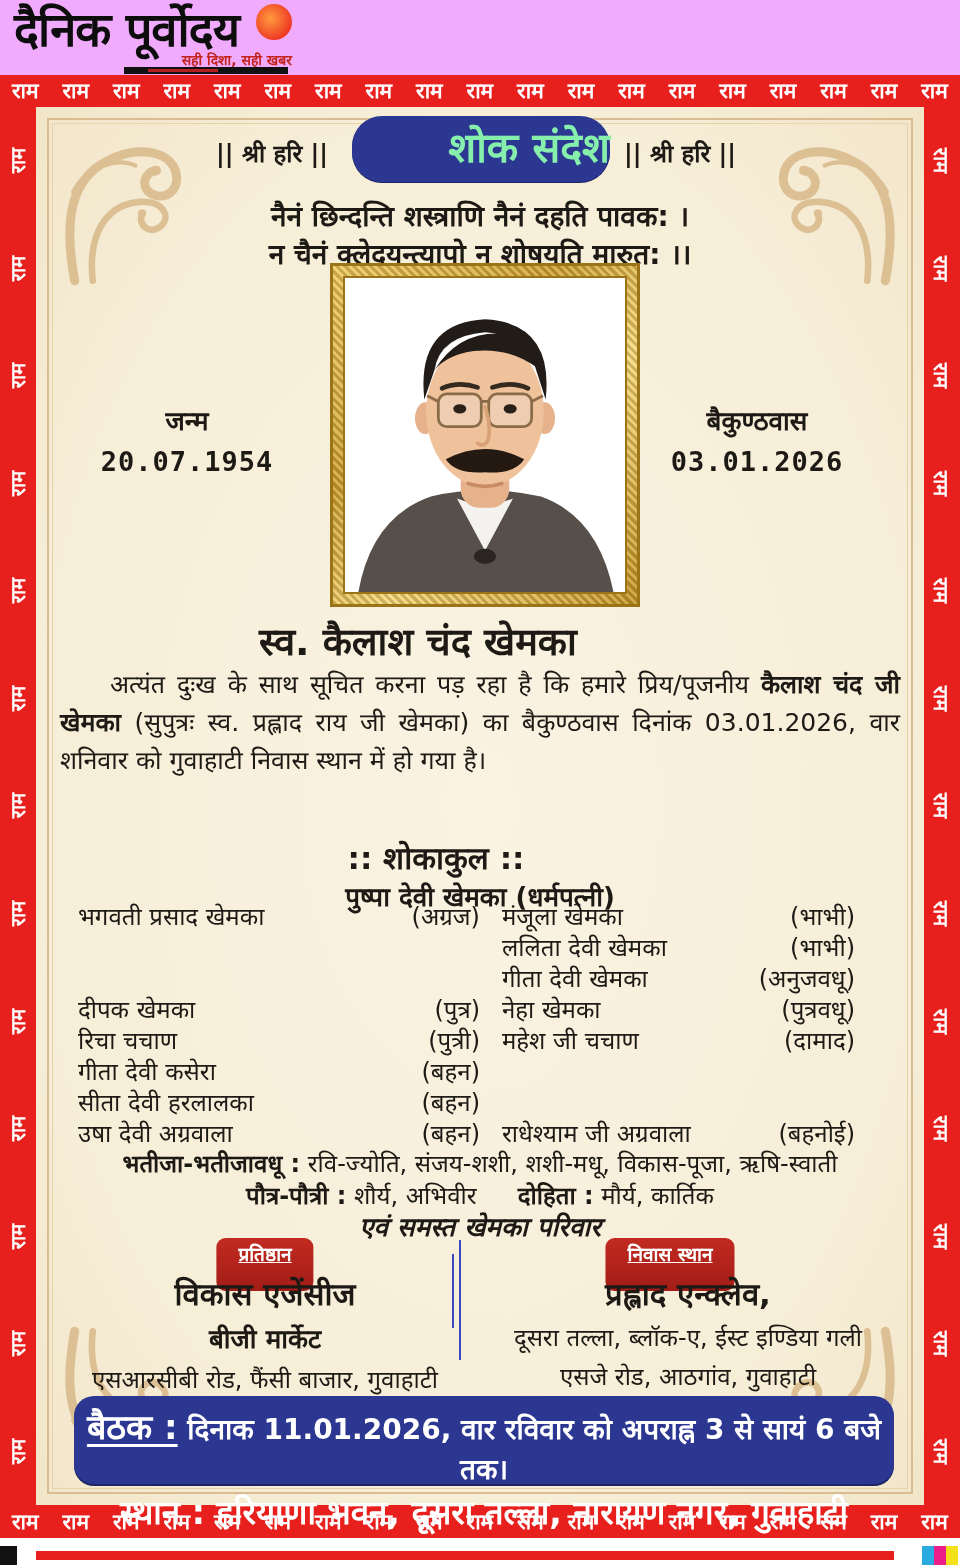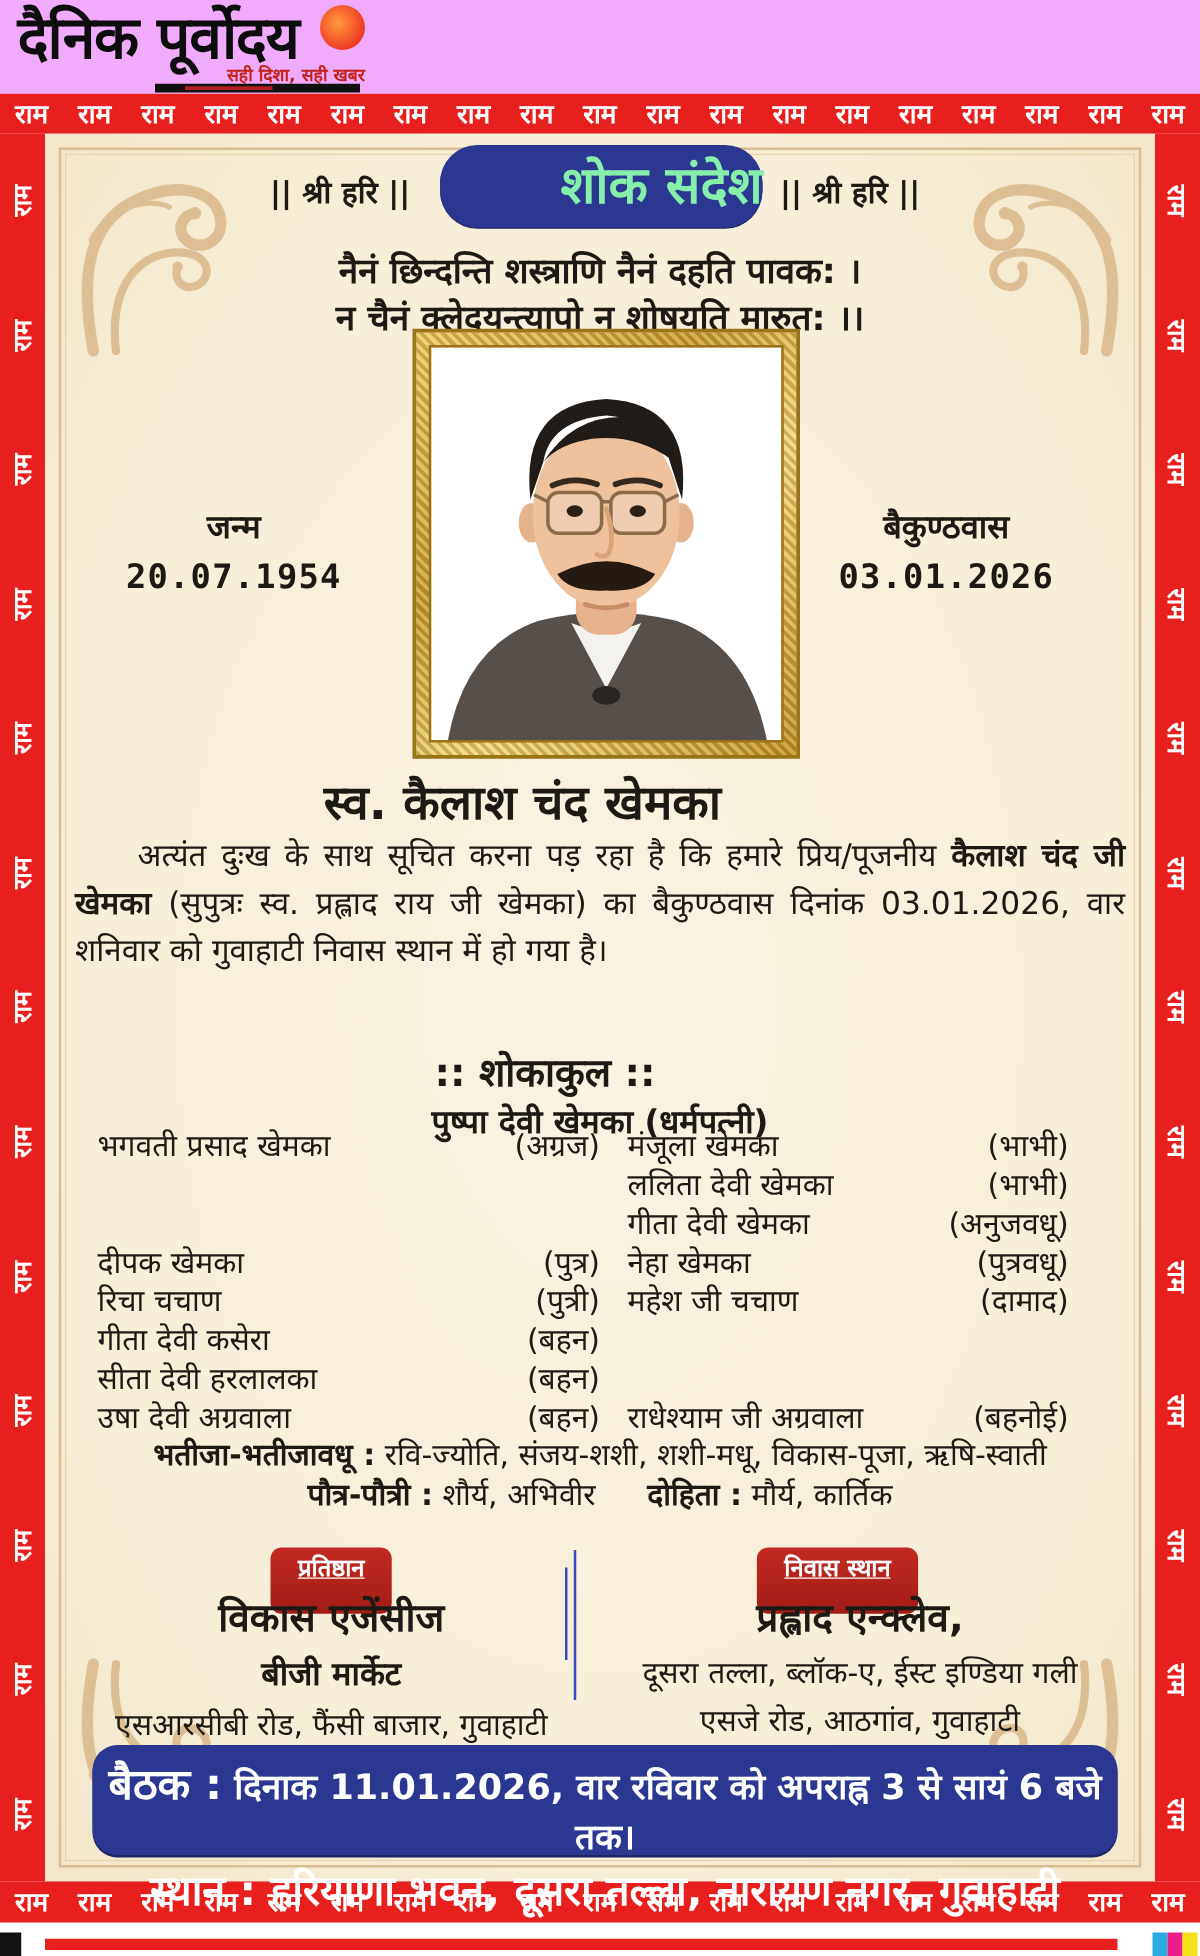--- a/index.html
+++ b/index.html
@@ -89,21 +89,21 @@
   .col-l2{font-size:24px;margin-top:6px;}
   .col-l3{font-size:24px;margin-top:6px;}
   .vline{position:absolute;width:2px;background:#3a49c0;}
 
   .mobile-line{left:0;top:1364px;width:960px;font-size:27px;font-weight:700;}
 
   .meet-box{position:absolute;left:74px;top:1396px;width:820px;height:88px;
             background:#2c3792;border-radius:20px;color:#fff;text-align:center;
             box-shadow:0 2px 0 #1d2566;}
   .meet-l1{margin-top:7px;font-size:28px;font-weight:700;}
-  .meet-l1 .lbl{font-size:34px;text-underline-offset:5px;}
+  .meet-l1 .lbl{font-size:34px;text-decoration:underline;text-underline-offset:5px;}
   .meet-l2{margin-top:2px;font-size:33px;font-weight:700;}
 
   
   .foot-black{position:absolute;left:0;top:1546px;width:17px;height:19px;background:#111;}
   .foot-red{position:absolute;left:36px;top:1551px;width:858px;height:9px;background:#e8201d;}
   .sq{position:absolute;top:1546px;width:12px;height:19px;}
   .sq-c{left:922px;background:#29aae1;}
   .sq-m{left:934px;background:#ec1e8c;}
   .sq-y{left:946px;background:#f5e11a;}
 </style>
@@ -339,20 +339,21 @@
     <span class="b">भतीजा-भतीजावधू :</span>
     <span>रवि-ज्योति, संजय-शशी, शशी-मधू, विकास-पूजा, ऋषि-स्वाती</span>
   </div>
   <div class="abs ctr center-line" style="top:1178px;">
     <span class="b">पौत्र-पौत्री :</span>
     <span>शौर्य, अभिवीर</span>
     <span style="display:inline-block;width:26px;"></span>
     <span class="b">दोहिता :</span>
     <span>मौर्य, कार्तिक</span>
   </div>
+  <div class="abs ctr center-line evam" style="top:1208px;">एवं समस्त खेमका परिवार</div>
 
   <div class="red-badge" style="left:265px;">प्रतिष्ठान</div>
   <div class="red-badge" style="left:670px;">निवास स्थान</div>
 
   <div class="col-block col-est" style="top:1272px;">
     <div class="col-name">विकास एजेंसीज</div>
     <div class="col-l2b">बीजी मार्केट</div>
     <div class="col-l3">एसआरसीबी रोड, फैंसी बाजार, गुवाहाटी</div>
   </div>
   <div class="col-block col-res" style="top:1272px;">

